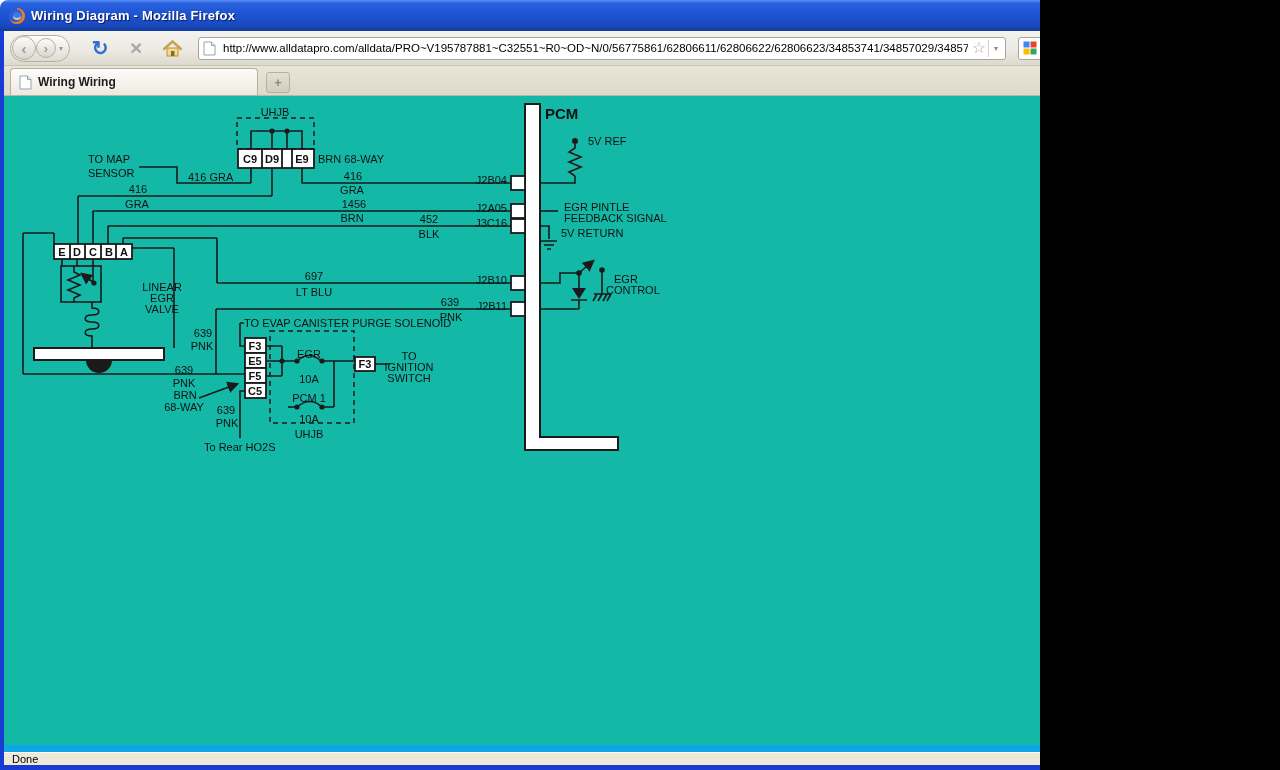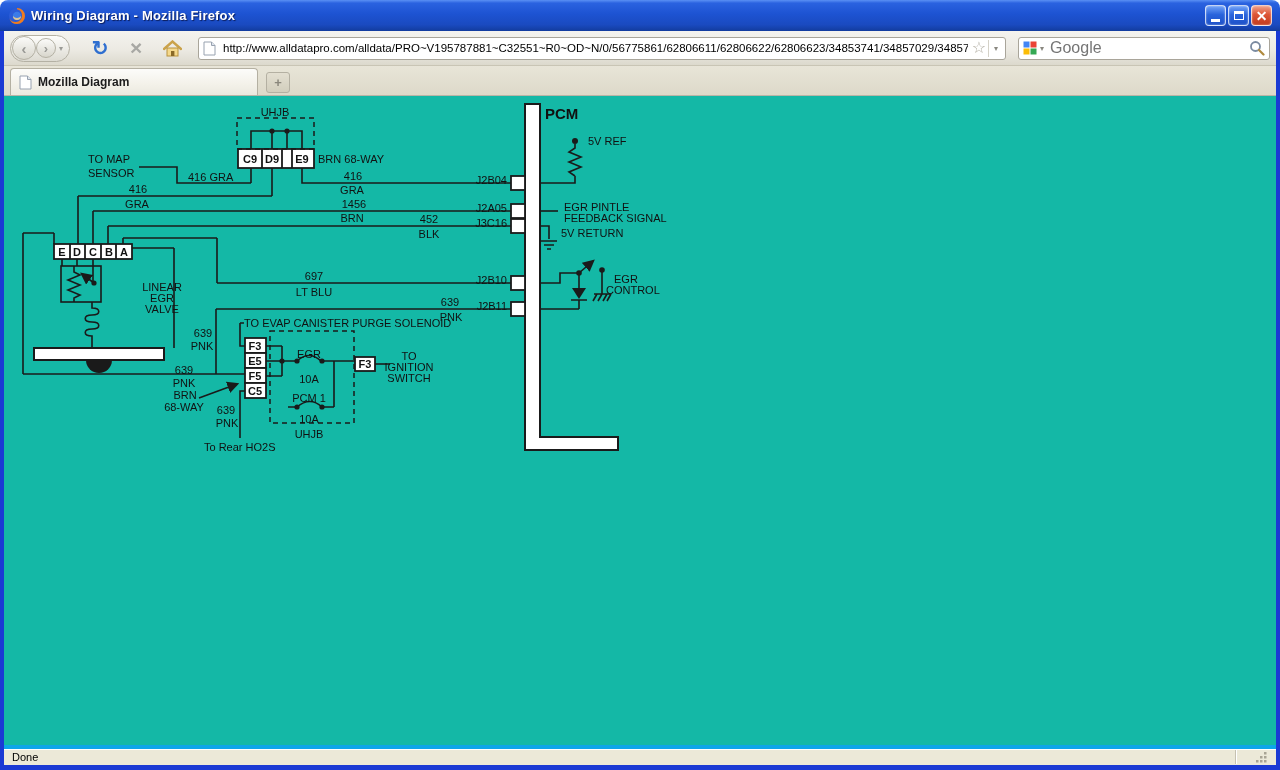--- a/index.html
+++ b/index.html
@@ -1,17 +1,17 @@
 <!DOCTYPE html>
 <html><head>
 <meta charset="utf-8">
 <style>
   html,body{margin:0;padding:0;background:#000;}
   *{box-sizing:border-box;}
-  .window{width:1280px;height:770px;position:relative;font-family:"Liberation Sans",sans-serif;background:#fff;overflow:hidden;}
+  .window{width:1040px;height:770px;position:relative;font-family:"Liberation Sans",sans-serif;background:#fff;overflow:hidden;}
   
   .titlebar{position:absolute;left:0;top:0;width:1280px;height:31px;
     background:linear-gradient(180deg,#5a90f4 0%,#2a62e0 10%,#1d53d2 45%,#1a4ac0 80%,#123c9e 100%);
     border-radius:8px 8px 0 0;display:flex;align-items:center;padding:0 6px;}
   .fx-icon{width:18px;height:18px;margin:0 5px 0 2px;flex:0 0 auto;}
   .title-text{color:#fff;font-weight:bold;font-size:13px;text-shadow:1px 1px 1px rgba(0,0,30,.65);letter-spacing:.2px;}
   .winbtns{margin-left:auto;display:flex;gap:2px;padding-right:2px;}
   .wbtn{width:21px;height:21px;border-radius:4px;border:1px solid rgba(255,255,255,.75);
     display:flex;align-items:center;justify-content:center;color:#fff;font-weight:bold;
     background:linear-gradient(180deg,#71a2f8 0%,#2a64dc 45%,#1c50c8 100%);box-shadow:inset 0 0 2px rgba(255,255,255,.6);}
@@ -51,21 +51,21 @@
     background:linear-gradient(180deg,#fcfcfa 0%,#f3f1e9 60%,#ebe9df 100%);
     display:flex;align-items:center;padding:0 8px;gap:6px;}
   .tab-label{font-size:12px;font-weight:bold;color:#1c1c1c;white-space:nowrap;overflow:hidden;}
   .newtab{width:24px;height:21px;margin-left:8px;margin-bottom:2px;border:1px solid #b4b0a2;border-radius:3px;
     background:linear-gradient(180deg,#e3dfd1,#d2cebd);display:flex;align-items:center;justify-content:center;
     color:#8a877c;font-size:13px;font-weight:bold;}
   
   .content{flex:1;background:#14b8a6;position:relative;overflow:hidden;}
   .diagram-svg{position:absolute;left:0;top:0;}
   
-  .statusbar{height:20px;background:#ece9d8;border-top:4px solid #0ea5e9;box-shadow:inset 0 1px 0 #fff;
+  .statusbar{height:20px;background:#ece9d8;border-top:7px solid #0ea5e9;box-shadow:inset 0 1px 0 #fff;
     display:flex;align-items:center;padding:0 8px;font-size:11px;color:#000;}
   .grip-wrap{margin-left:auto;display:flex;align-items:center;height:100%;}
   .status-sep{width:1px;height:14px;background:#c5c1b1;box-shadow:1px 0 0 #fff;margin-right:18px;}
 </style>
 </head>
 <body>
 
 <div class="window">
 
   <div class="titlebar">
@@ -138,21 +138,21 @@
         </svg>
       </div>
     </div>
 
     <div class="tabstrip">
       <div class="tab">
         <svg width="13" height="15" viewBox="0 0 13 15">
           <path d="M1,1 H8.5 L12,4.5 V14 H1 Z" fill="#fff" stroke="#98a2b0" stroke-width="1"></path>
           <path d="M8.5,1 V4.5 H12" fill="#dde4ee" stroke="#98a2b0" stroke-width="1"></path>
         </svg>
-        <span class="tab-label">Mozilla Diagram</span>
+        <span class="tab-label">Wiring Wiring</span>
       </div>
       <div class="newtab">
           <span>+</span>
         </div>
     </div>
 
     <div class="content">
       <svg class="diagram-svg" width="1272" height="474" viewBox="0 96 1272 474" font-family="Liberation Sans, sans-serif" font-size="11" fill="#111">
         <defs>
           <marker id="ah" viewBox="0 0 10 10" refX="8" refY="5" markerWidth="7.5" markerHeight="7.5" orient="auto">

